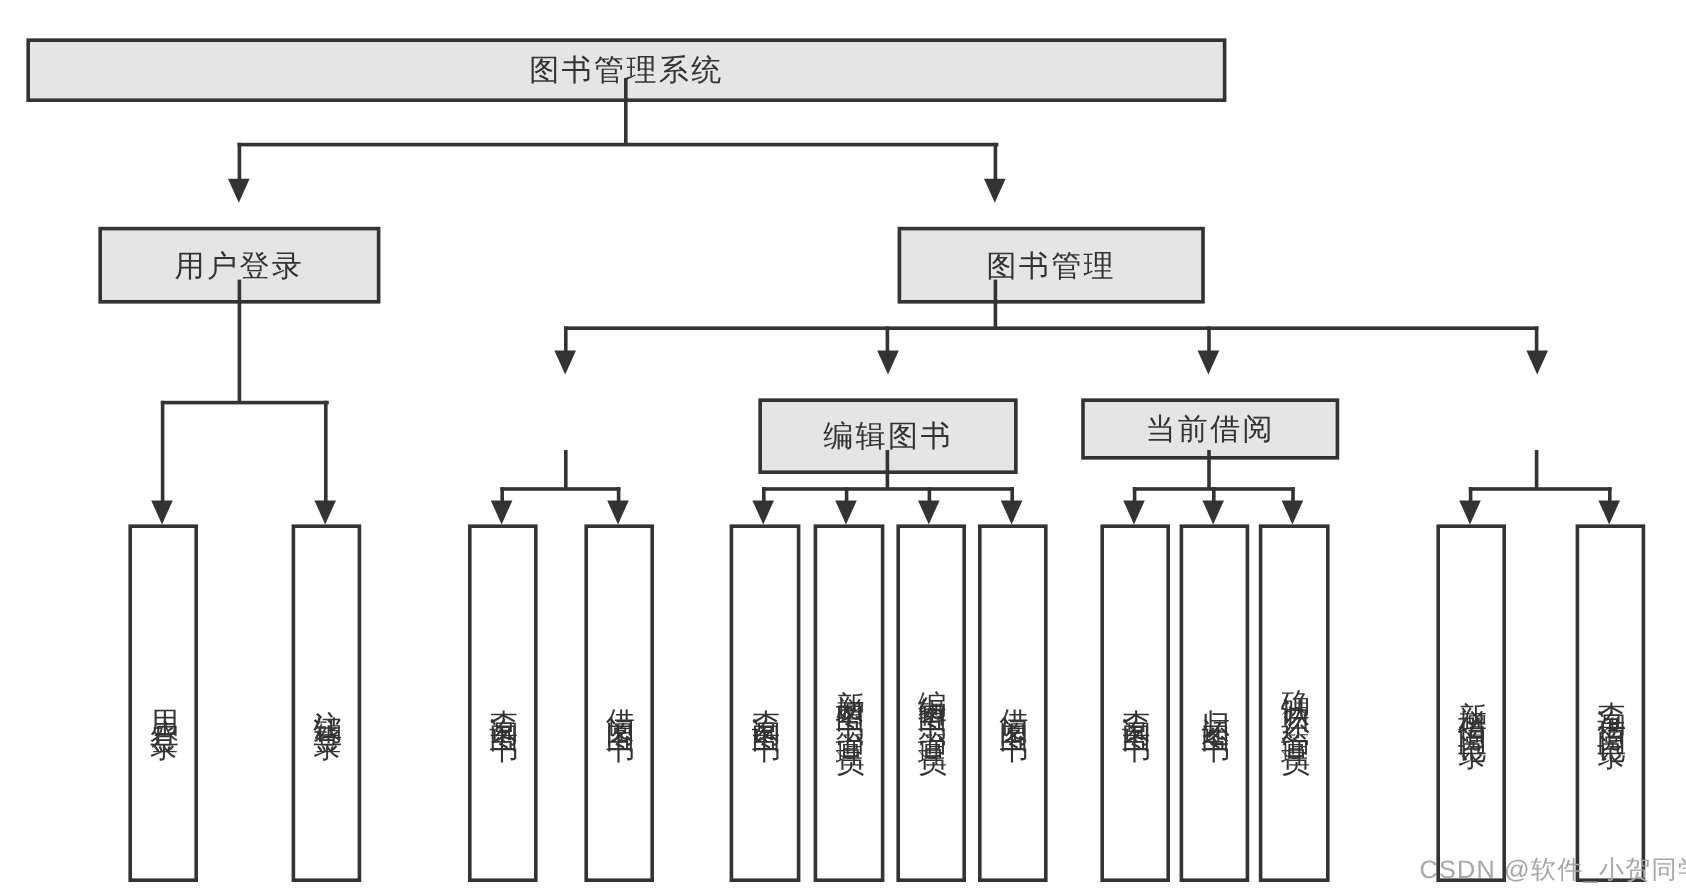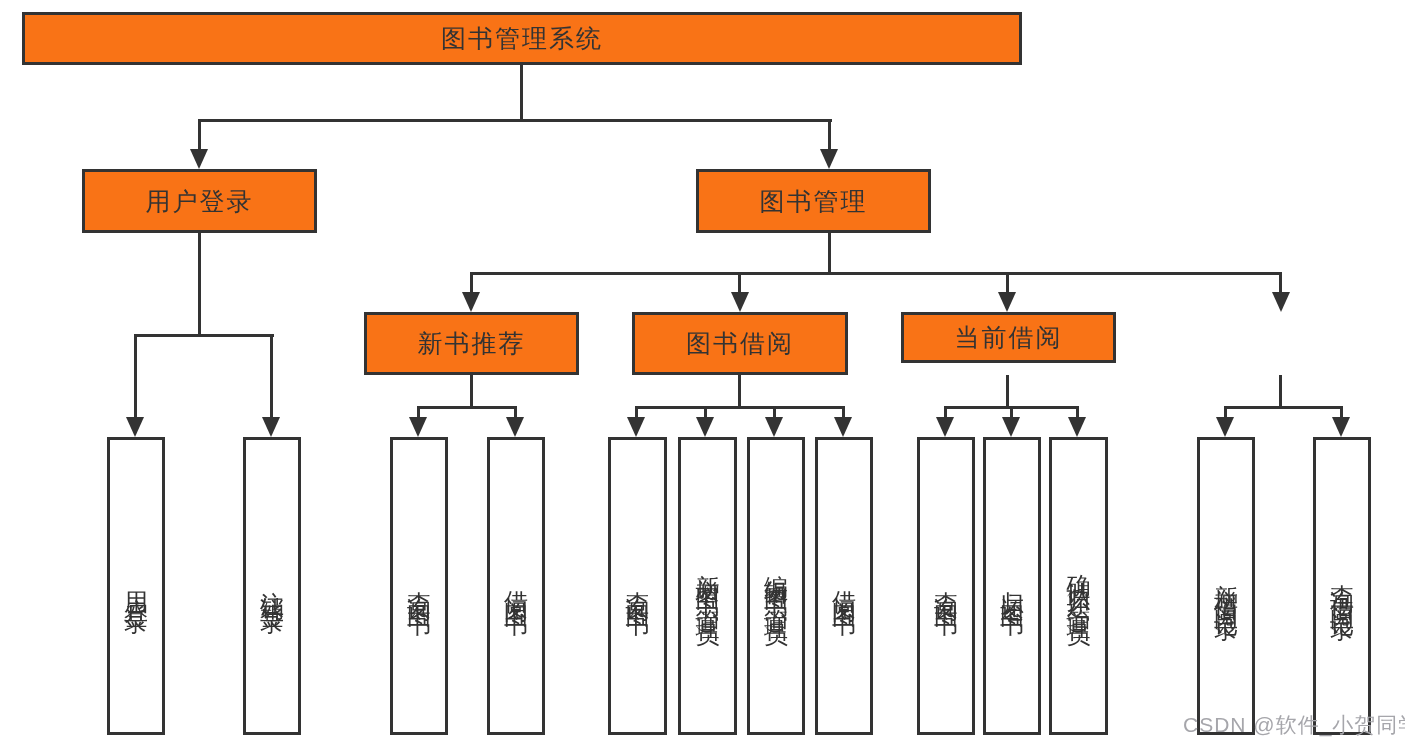--- a/index.html
+++ b/index.html
@@ -9,27 +9,28 @@
     height: 747px;
     background: #ffffff;
     font-family: "Liberation Sans", "DejaVu Sans", sans-serif;
     color: #333333;
     overflow: hidden;
   }
   .hbox {
     position: absolute;
     box-sizing: border-box;
     border: 3px solid #333333;
-    background: #f97316;
+    background: #e5e5e5;
     display: flex;
     align-items: center;
     justify-content: center;
     font-size: 25px;
     letter-spacing: 2px;
     white-space: nowrap;
+    margin-top: 20px;
   }
   .vbox {
     position: absolute;
     box-sizing: border-box;
     border: 3px solid #333333;
     background: #ffffff;
     writing-mode: vertical-rl;
     display: flex;
     align-items: center;
     justify-content: center;
@@ -58,24 +59,23 @@
   }
 </style>
 </head>
 <body>
 
 <div id="canvas">
 
   <div class="hbox" style="left:22px;top:12px;width:1000px;height:53px">图书管理系统</div>
 
   <div class="hbox" style="left:82px;top:169px;width:235px;height:64px">用户登录</div>
-  <div class="hbox" style="left:696px;top:169px;width:235px;height:64px">图书管理</div>
+  <div class="hbox" style="left:748px;top:169px;width:256px;height:64px">图书管理</div>
 
-  <div class="hbox" style="left:364px;top:312px;width:215px;height:63px">新书推荐</div>
-  <div class="hbox" style="left:632px;top:312px;width:216px;height:63px">图书借阅</div>
+  <div class="hbox" style="left:632px;top:312px;width:216px;height:63px">编辑图书</div>
   <div class="hbox" style="left:901px;top:312px;width:215px;height:51px">当前借阅</div>
 
   <div class="vbox" style="left:107px;top:437px;width:58px;height:298px">用户登录</div>
   <div class="vbox" style="left:243px;top:437px;width:58px;height:298px">注销登录</div>
 
   <div class="vbox" style="left:390px;top:437px;width:58px;height:298px">查询图书</div>
   <div class="vbox" style="left:487px;top:437px;width:58px;height:298px">借阅图书</div>
 
   <div class="vbox" style="left:608px;top:437px;width:59px;height:298px">查询图书</div>
   <div class="vbox" style="left:678px;top:437px;width:59px;height:298px">新增图书（管理员）</div>

